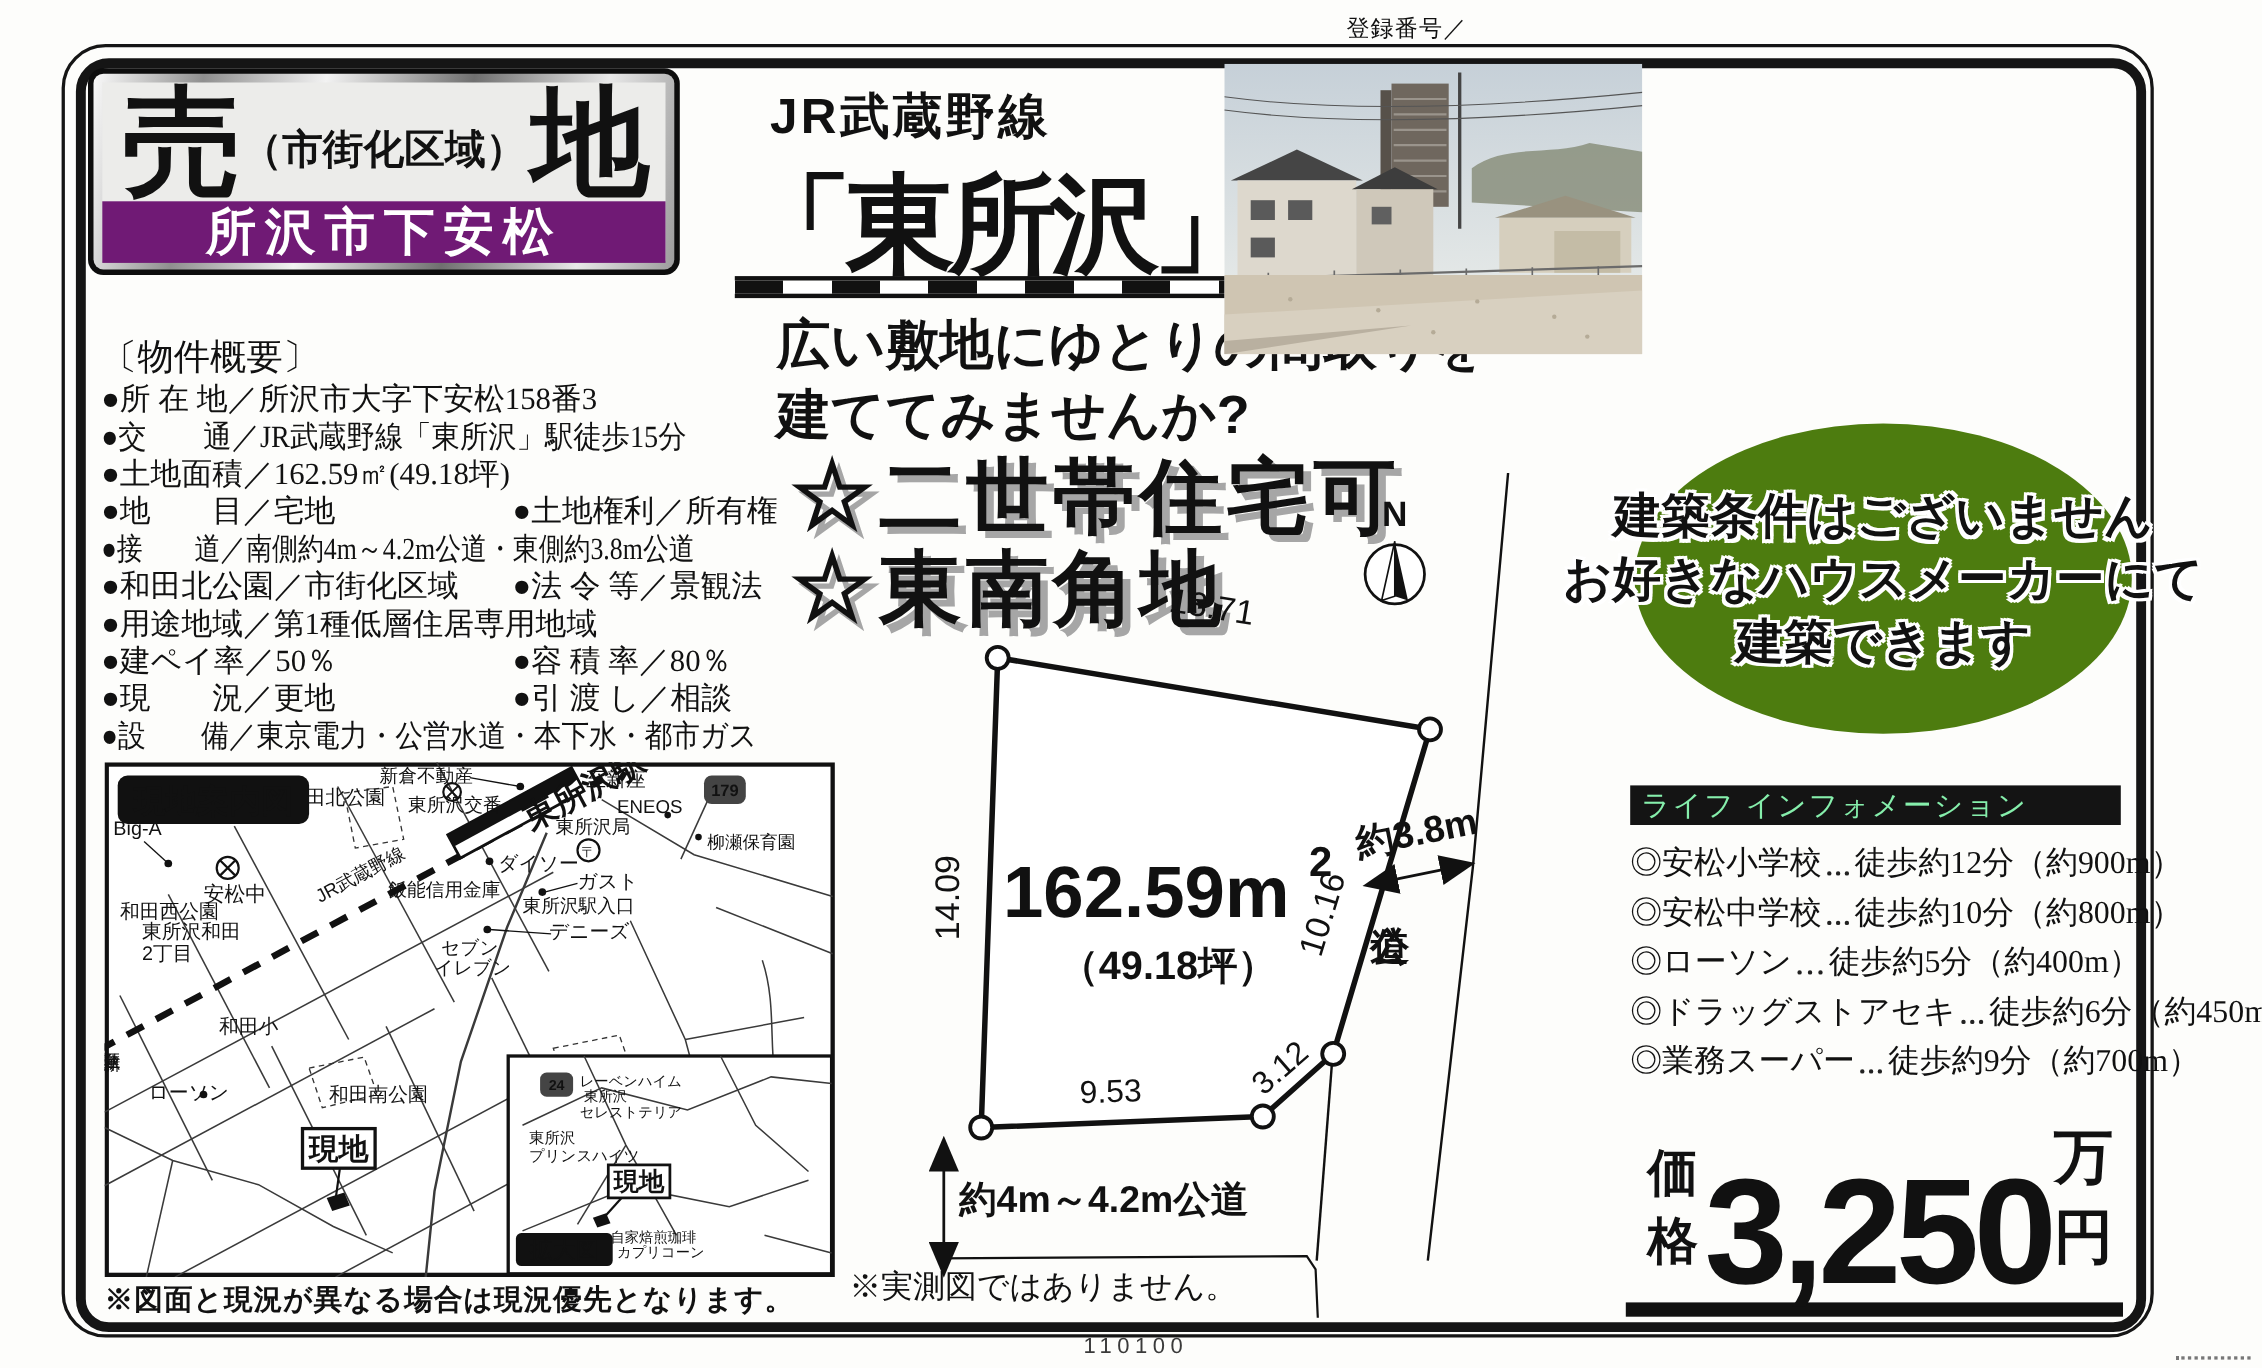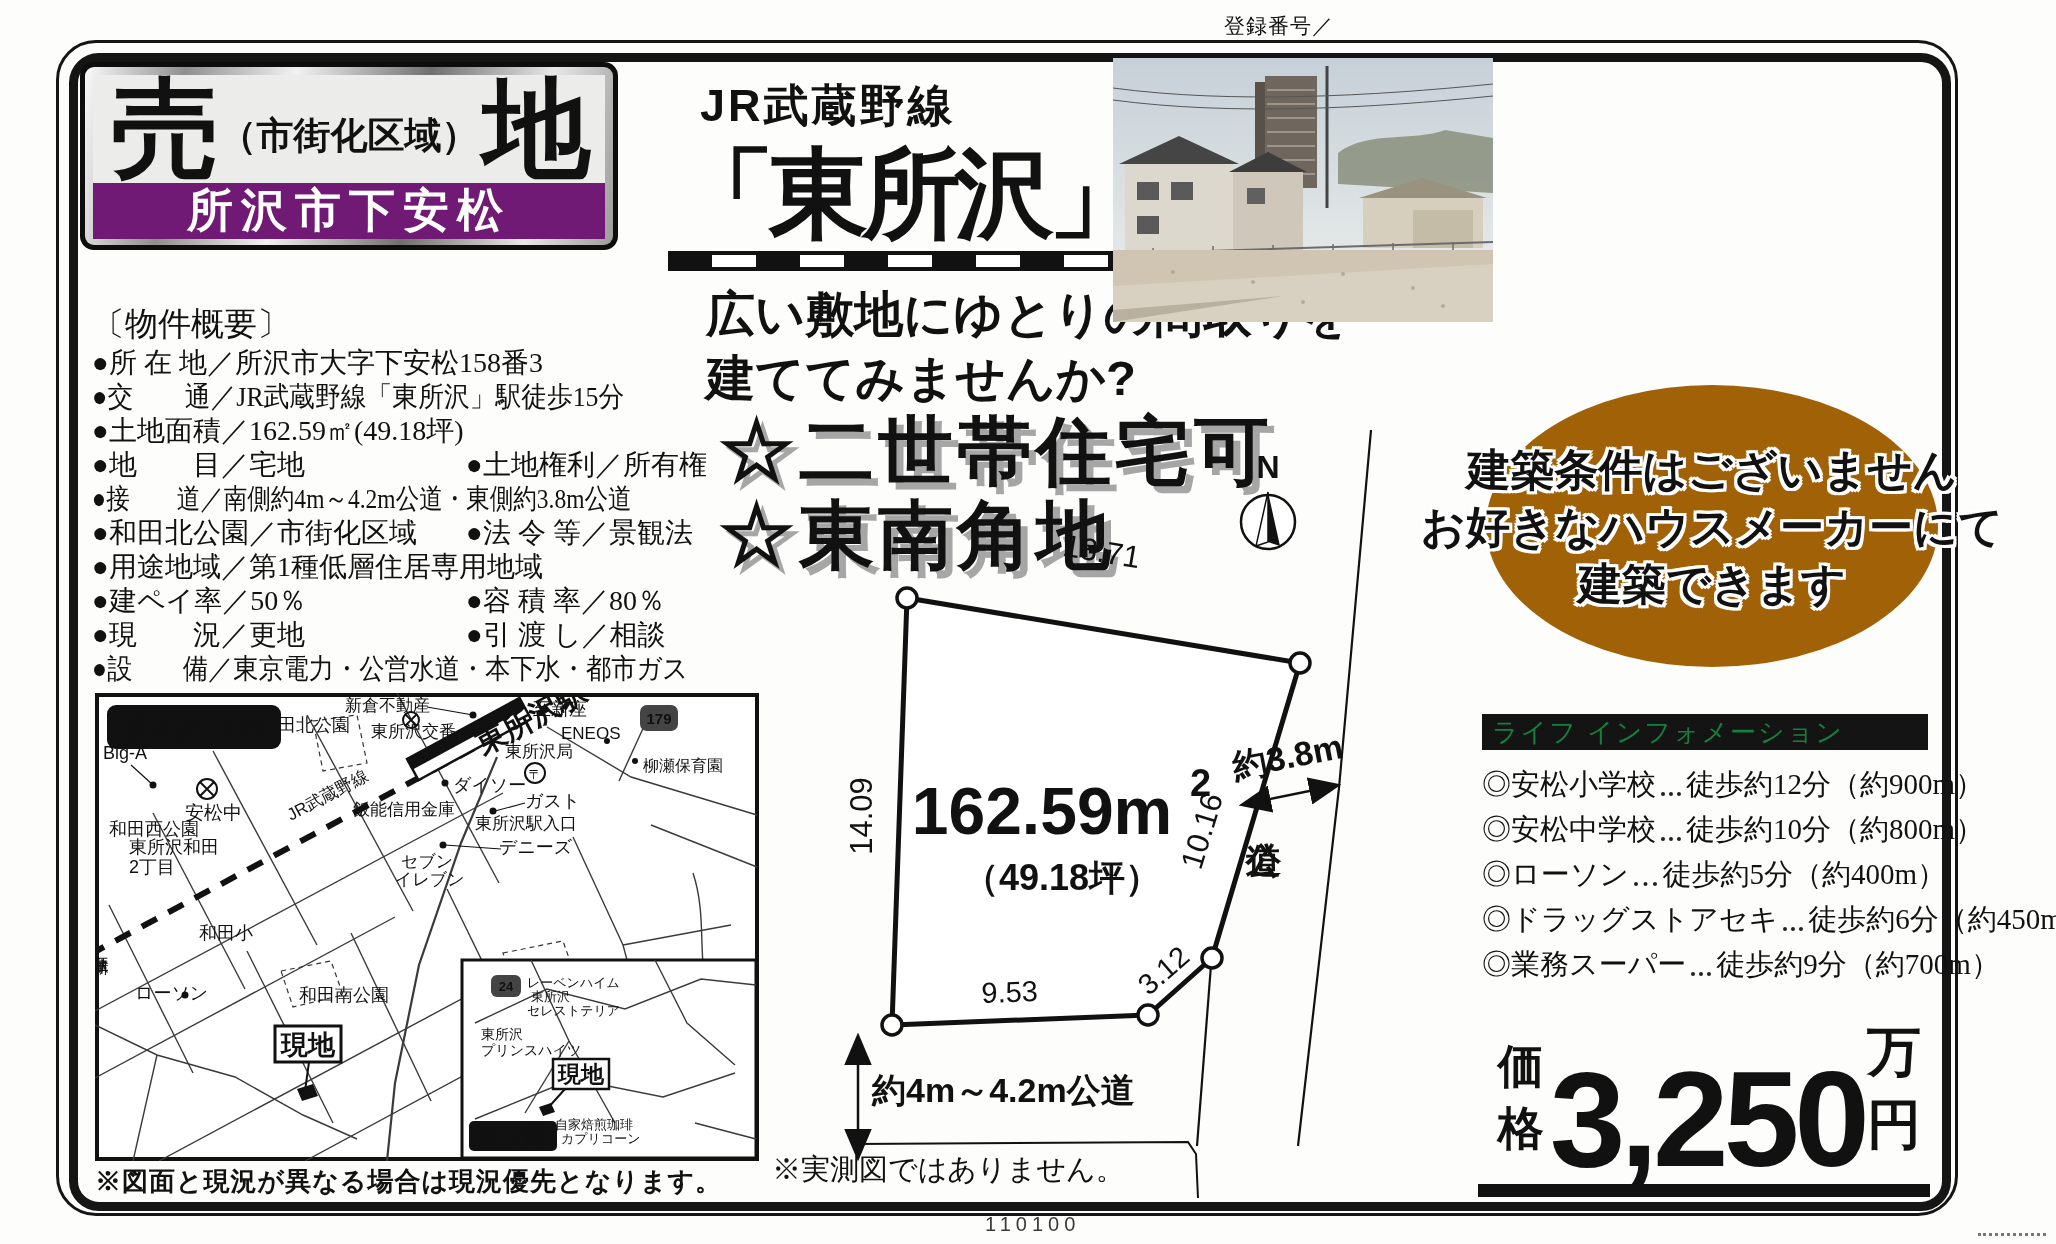--- a/index.html
+++ b/index.html
@@ -19,21 +19,21 @@
     background:linear-gradient(100deg,#fafafa,#8f8f8f 18%,#f2f2f2 38%,#6f6f6f 62%,#e8e8e8 84%,#9c9c9c);}
   .banner-core{height:100%;display:flex;flex-direction:column;background:#ececea;}
   .banner-top{flex:1;display:flex;align-items:center;justify-content:center;font-weight:900;}
   .b-sell,.b-land{font-size:108px;line-height:1;letter-spacing:-4px;}
   .b-cond{font-size:37px;margin:14px 4px 0 4px;font-weight:900;}
   .banner-bottom{height:56px;background:#701a75;color:#fff;display:flex;align-items:center;
     justify-content:center;font-size:46px;font-weight:900;letter-spacing:8px;}
   
   .headline{position:absolute;left:676px;top:76px;}
   .hl-line{font-size:45px;font-weight:900;letter-spacing:3px;margin-left:24px;}
-  .hl-row{display:flex;align-items:flex-end;margin-top:6px;}
+  .hl-row{display:flex;align-items:flex-end;margin-top:16px;}
   .hl-station{font-size:99px;font-weight:900;letter-spacing:-6px;line-height:1.05;}
   .hl-walk{font-size:62px;font-weight:900;letter-spacing:1px;padding-bottom:8px;}
   .checker{position:absolute;left:668px;top:251px;width:782px;height:12px;
     background:repeating-linear-gradient(90deg,#111 0 44px,#fff 44px 88px);
     border-top:4px solid #111;border-bottom:4px solid #111;}
   .catch{position:absolute;left:706px;top:282px;font-size:49px;font-weight:900;line-height:64px;letter-spacing:0px;}
   .feature{position:absolute;display:flex;align-items:center;font-weight:900;white-space:nowrap;}
   .feature .star{font-size:86px;line-height:1;margin-right:4px;text-shadow:6px 6px 0 #a6a6a6;}
   .feature .ftext{font-size:75px;line-height:1;letter-spacing:4px;text-shadow:7px 7px 0 #a6a6a6;}
   .f1{left:718px;top:408px;}
@@ -45,26 +45,26 @@
   .ov-row .l{display:inline-block;transform-origin:left center;}
   .ov-row .r{position:absolute;left:338px;top:0;margin-left:36px;}
   .t92{transform:scaleX(.92);} .t84{transform:scaleX(.84);} .t90{transform:scaleX(.90);}
   
   .map-note{position:absolute;left:95px;top:1164px;font-size:26px;font-weight:700;letter-spacing:1px;}
   svg text{font-family:"Liberation Sans",sans-serif;fill:#111;}
   
   .plot-note{position:absolute;left:772px;top:1150px;font-size:29px;font-weight:500;}
   
   .promo{position:absolute;left:1486px;top:385px;width:452px;height:282px;border-radius:50%;
-    background:#a16207;display:flex;flex-direction:column;align-items:center;justify-content:center;
+    background:#4d7c0f;display:flex;flex-direction:column;align-items:center;justify-content:center;
     font-size:44px;font-weight:900;line-height:57px;color:#111;text-align:center;white-space:nowrap;
     text-shadow:-3px -3px 0 #fff,3px -3px 0 #fff,-3px 3px 0 #fff,3px 3px 0 #fff,0 3px 0 #fff,0 -3px 0 #fff,3px 0 0 #fff,-3px 0 0 #fff;}
   
   .life{position:absolute;left:1482px;top:714px;width:464px;}
-  .life-title{width:446px;height:36px;background:#141414;color:#15803d;font-size:26px;
+  .life-title{width:446px;height:36px;background:#141414;color:#86efac;font-size:26px;
     display:flex;align-items:center;padding-left:10px;box-sizing:border-box;letter-spacing:2px;}
   .life-row{display:flex;align-items:flex-end;height:45px;font-size:29px;
     font-family:"Liberation Serif",serif;white-space:nowrap;}
   .life-row .leader{flex:1;border-bottom:4px dotted #222;margin:0 5px 9px 5px;min-width:20px;}
   
   .price{position:absolute;left:1478px;top:1016px;width:466px;}
   .price-row{display:flex;align-items:flex-end;}
   .price-label{font-size:46px;font-weight:900;margin:0 6px 18px 0;text-align:right;}
   .price-amount{font-size:136px;font-weight:900;line-height:.85;letter-spacing:-5px;}
   .price-unit{font-size:54px;font-weight:900;margin:0 0 16px 2px;}

